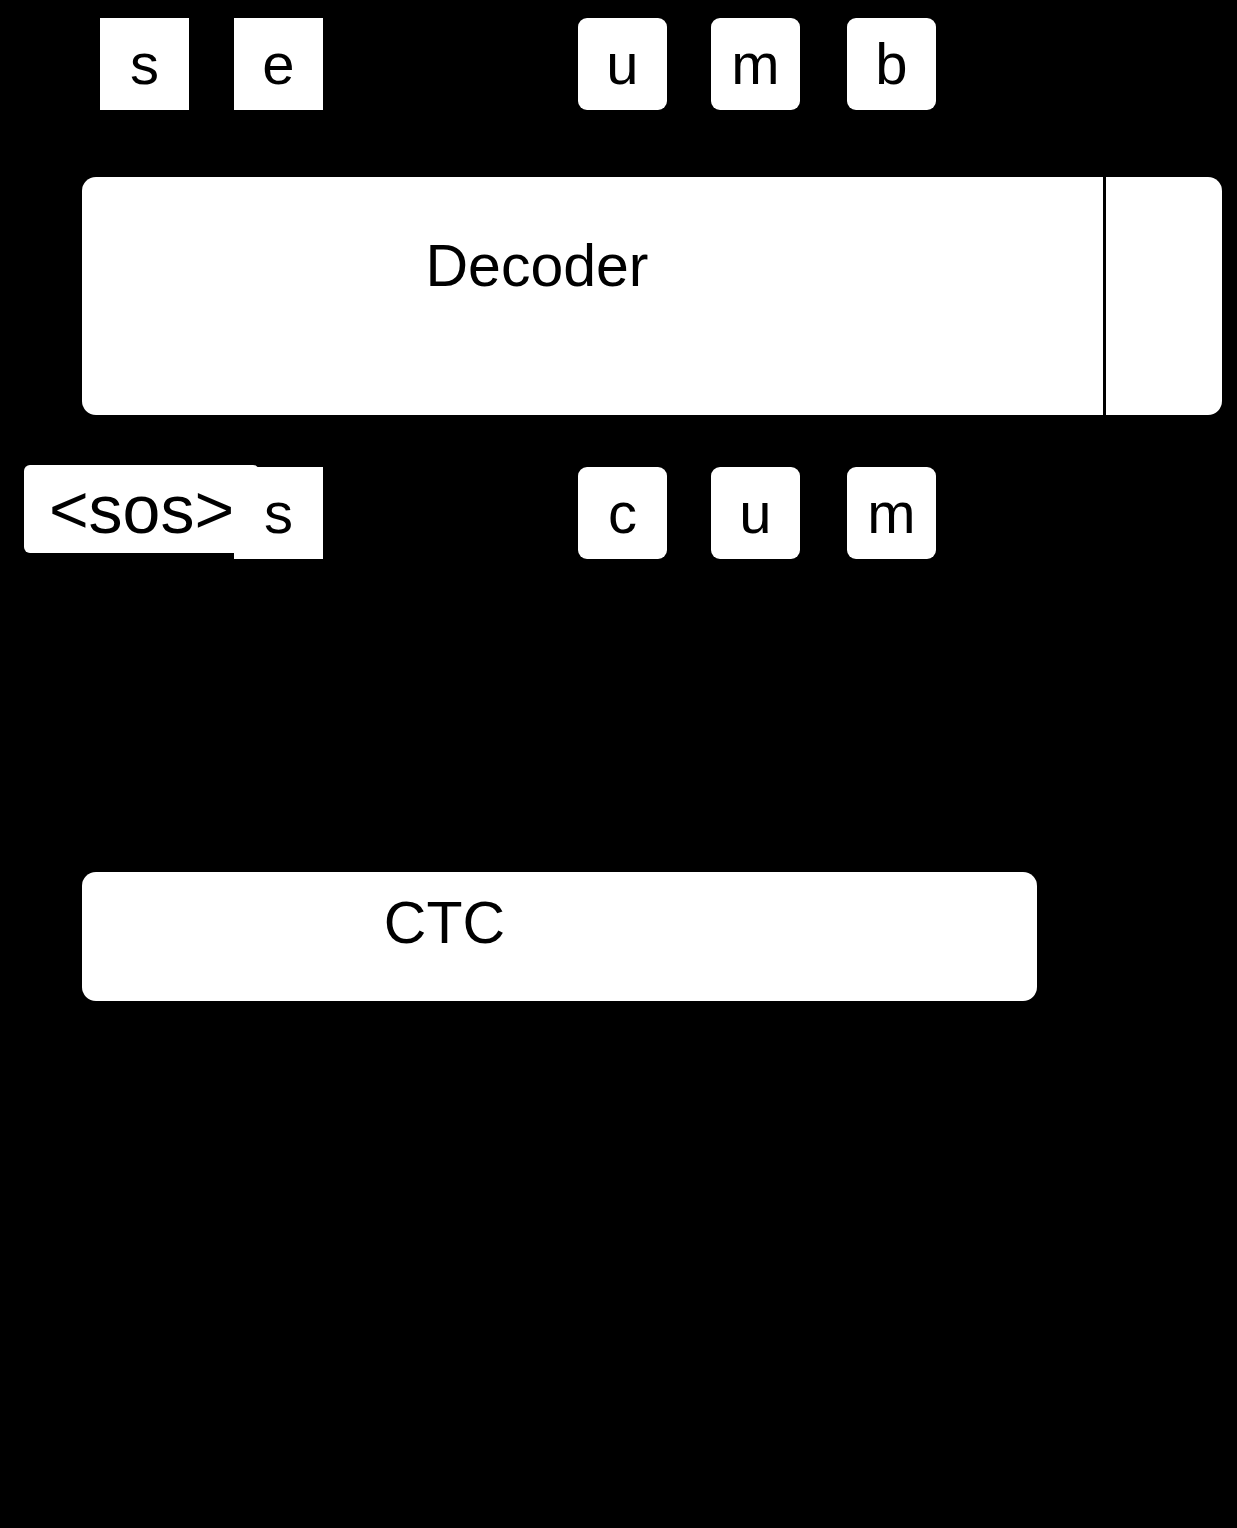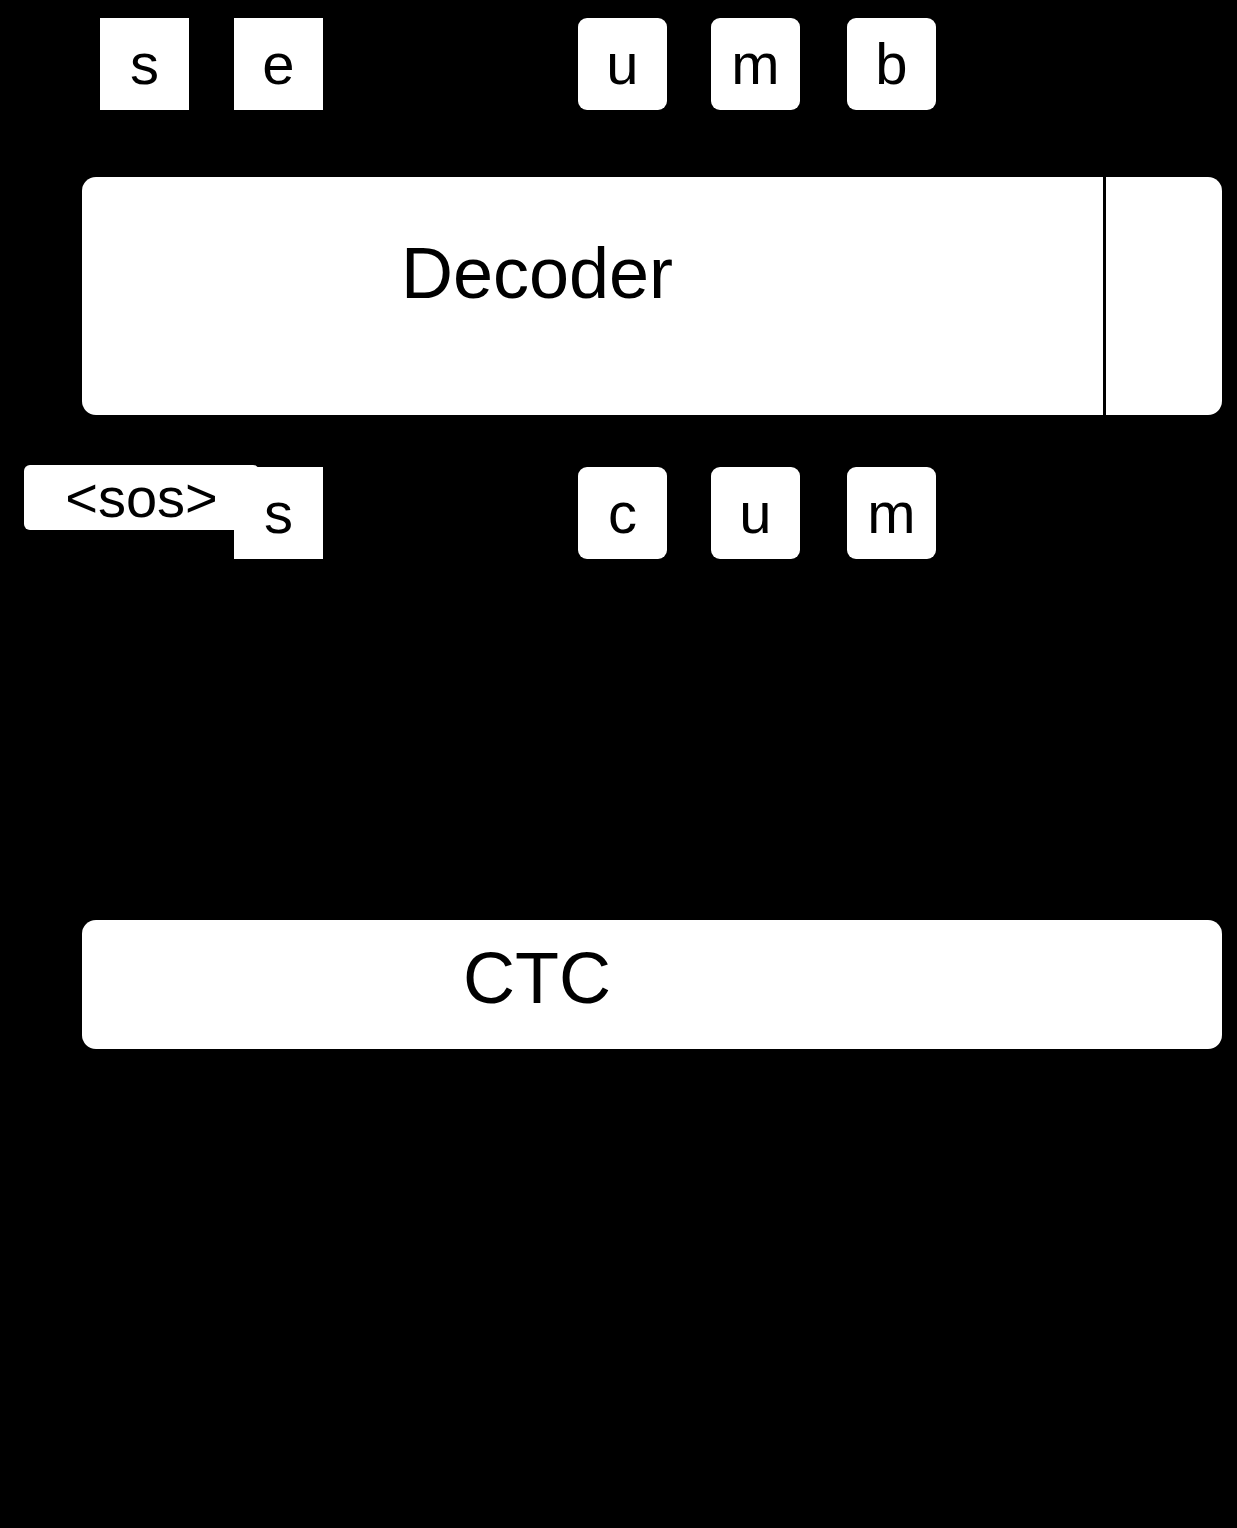--- a/index.html
+++ b/index.html
@@ -35,35 +35,35 @@
     height: 92px;
     font-size: 58px;
     font-weight: 400;
   }
   .token.sharp  { border-radius: 0px; }
   .token.round  { border-radius: 9px; }
 
   
   .sos-box {
     width: 235px;
-    height: 65px;
+    height: 88px;
     border-radius: 6px;
-    font-size: 56px;
+    font-size: 68px;
     letter-spacing: 0px;
   }
 
   
   .module {
     border-radius: 14px;
-    font-size: 72px;
+    font-size: 59px;
     font-weight: 400;
     padding-left: 32px;
   }
   #decoder-box   { left: 82px;  top: 177px;  width: 1140px; height: 238px; }
-  #ctc-box       { left: 82px;  top: 872px;  width: 1140px; height: 129px; margin-top: 48px; }
+  #ctc-box       { left: 82px;  top: 872px;  width: 955px; height: 129px; }
   #encoder-box   { left: 82px;  top: 1048px; width: 1140px; height: 244px; }
 
   
   .module .module-label {
     position: absolute;
     width: 100%;
     text-align: center;
   }
   #decoder-box .module-label { left: -115px; top: 60px; }
   #ctc-box     .module-label { left: -115px; top: 22px; }

